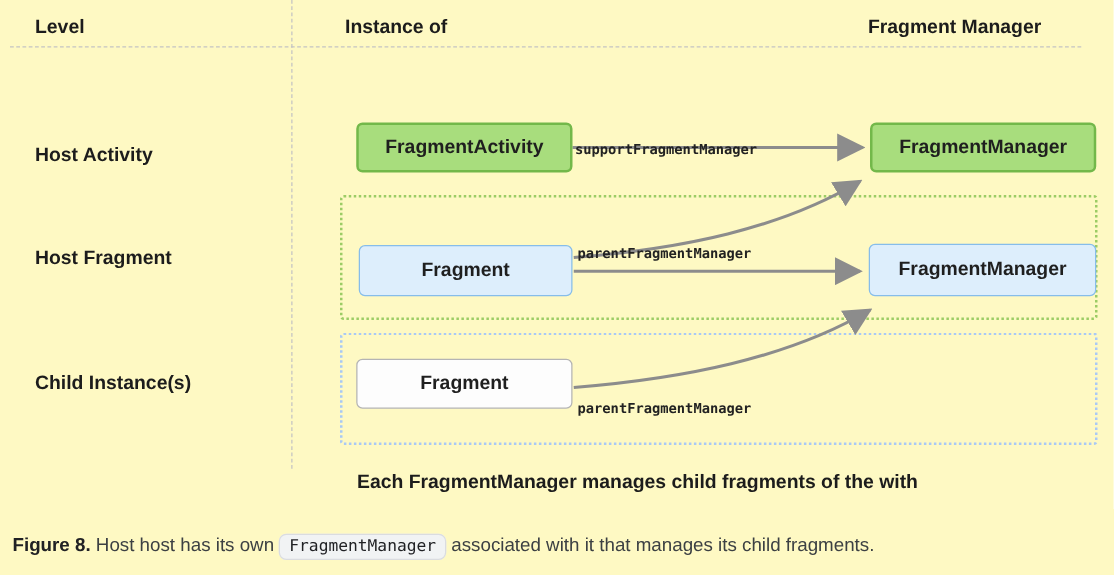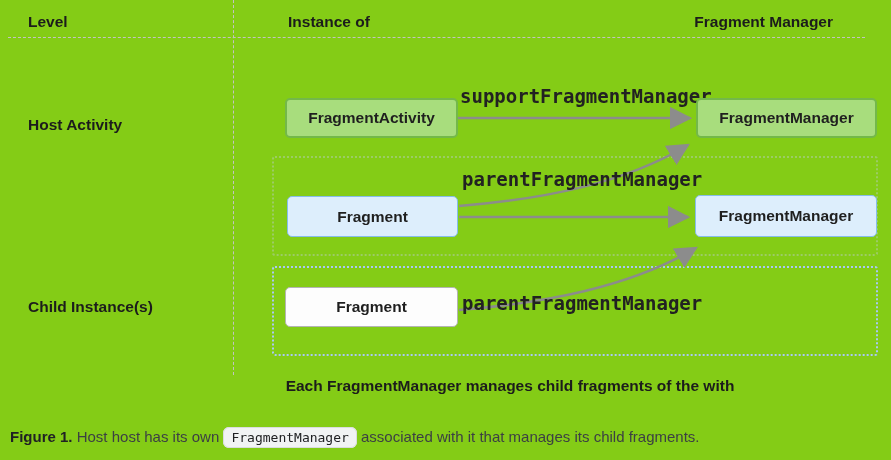--- a/index.html
+++ b/index.html
@@ -7,41 +7,41 @@
     --blue_fill:#ddeefc;  --blue_border:#86bdea;
     --plain_fill:#fdfdfd; --plain_border:#b4b4b4;
     --green_dotted:#9ccc65; --blue_dotted:#a9c9f5;
     --arrow:#8c8c8c; --divider:#c3c3c3;
     --text:#1f1f1f; --caption_text:#3c4043;
     --chip_bg:#f1f3f4; --chip_border:#dadce0;
   }
   html,body{margin:0;padding:0;background:#fff;}
   .stage{
     position:relative; width:891px; height:460px; overflow:hidden;
-    font-family:"Liberation Sans", sans-serif; color:var(--text); background:#84cc16;
+    font-family:"Liberation Sans", sans-serif; color:var(--text); background:#fef9c3;
   }
   .hdr{position:absolute; font-weight:bold; font-size:15.5px; color:#1c1c1c; white-space:nowrap;}
   .row-label{position:absolute; font-weight:bold; font-size:15.5px; color:#1c1c1c; white-space:nowrap;}
   .divider-h{position:absolute; left:8px; top:37px; width:857px; border-top:1px dashed var(--divider);}
   .divider-v{position:absolute; left:233px; top:0; height:375px; border-left:1px dashed var(--divider);}
   .node{
     position:absolute; display:flex; align-items:center; justify-content:center;
     font-weight:bold; font-size:15.5px; border-radius:5px; box-sizing:border-box;
     white-space:nowrap;
   }
   .node.green{background:var(--green_fill); border:2px solid var(--green_border);}
   .node.blue{background:var(--blue_fill); border:1.5px solid var(--blue_border);}
   .node.plain{background:var(--plain_fill); border:1.5px solid var(--plain_border);}
   .group{position:absolute; box-sizing:border-box; border-radius:3px;}
   .group.green{border:2px dotted var(--green_dotted);}
   .group.blue{border:2px dotted var(--blue_dotted);}
   .mono-label{
-    position:absolute; text-align:right;
+    position:absolute; text-align:left;
     font-family:"DejaVu Sans Mono","Liberation Mono",monospace;
-    font-size:19px; font-weight:600; color:#222; white-space:nowrap;
+    font-size:11px; font-weight:600; color:#222; white-space:nowrap;margin-top:28px;
   }
   .arrows{position:absolute; left:0; top:0; pointer-events:none;}
   .arrows path{stroke:var(--arrow); stroke-width:2.5; fill:none;}
   .footer-note{
     position:absolute; left:240px; top:377px; width:540px; text-align:center;
     font-weight:bold; font-size:15.5px; color:#1c1c1c; white-space:nowrap;
   }
   .caption{
     position:absolute; left:10px; top:428px; font-size:15px; color:var(--caption_text); white-space:nowrap;
   }
@@ -51,21 +51,21 @@
     font-size:13px; color:#202124; background:var(--chip_bg);
     border:1px solid var(--chip_border); border-radius:6px; padding:2px 7px;
   }
 </style>
 </head>
 <body>
 
 <div class="stage">
 
   <div class="hdr" style="left:28px; top:13px">Level</div>
-  <div class="hdr" style="left:288px; top:13px">Instance of</div>
+  <div class="hdr" style="left:276px; top:13px">Instance of</div>
   <div class="hdr" style="left:628px; top:13px; width:205px; text-align:right">Fragment Manager</div>
 
   <div class="divider-h"></div>
   <div class="divider-v"></div>
 
   <div class="group green" style="left:272px; top:156px; width:606px; height:100px"></div>
   <div class="group blue" style="left:272px; top:266px; width:606px; height:90px"></div>
 
   <svg class="arrows" width="891" height="460" viewBox="0 0 891 460">
     <defs>
@@ -77,30 +77,31 @@
     <path d="M459,206 C545,199 625,183 688,145" marker-end="url(#ah)"></path>
     <path d="M459,217 L688,217" marker-end="url(#ah)"></path>
     <path d="M459,310 C545,303 630,287 696,248" marker-end="url(#ah)"></path>
   </svg>
 
   <div class="row-label" style="left:28px; top:116px">Host Activity</div>
   <div class="node green" style="left:285px; top:98px; width:173px; height:40px">FragmentActivity</div>
   <div class="mono-label" style="left:460px; top:85px; width:240px">supportFragmentManager</div>
   <div class="node green" style="left:696px; top:98px; width:181px; height:40px">FragmentManager</div>
 
+  <div class="row-label" style="left:28px; top:198px">Host Fragment</div>
   <div class="node blue" style="left:287px; top:196px; width:171px; height:41px">Fragment</div>
   <div class="mono-label" style="left:462px; top:168px; width:240px">parentFragmentManager</div>
   <div class="node blue" style="left:695px; top:195px; width:182px; height:42px">FragmentManager</div>
 
   <div class="row-label" style="left:28px; top:298px">Child Instance(s)</div>
   <div class="node plain" style="left:285px; top:287px; width:173px; height:40px">Fragment</div>
   <div class="mono-label" style="left:462px; top:292px; width:240px">parentFragmentManager</div>
 
   <div class="footer-note">Each FragmentManager manages child fragments of the with</div>
 
   <div class="caption">
-    <span class="fig">Figure 1.</span>
+    <span class="fig">Figure 8.</span>
     <span>Host host has its own</span>
     <span class="chip">FragmentManager</span>
     <span>associated with it that manages its child fragments.</span>
   </div>
 
 </div>
 
 </body></html>

